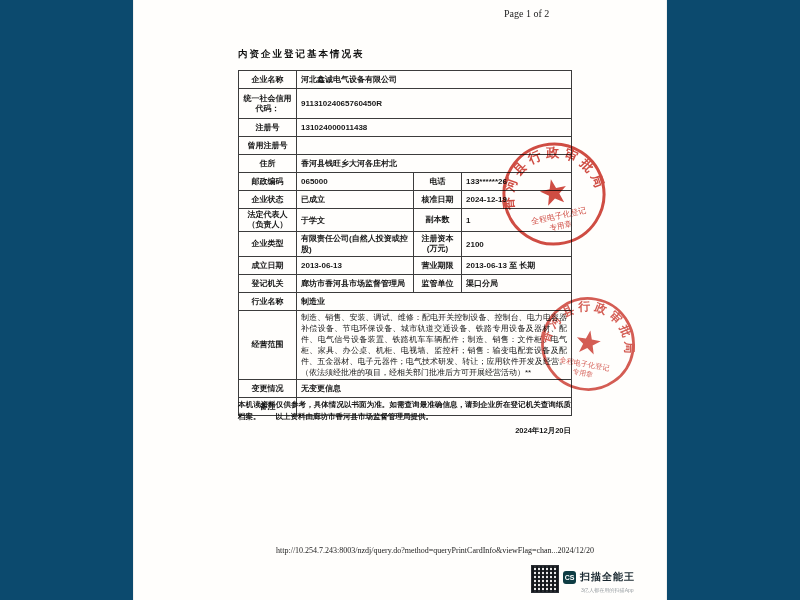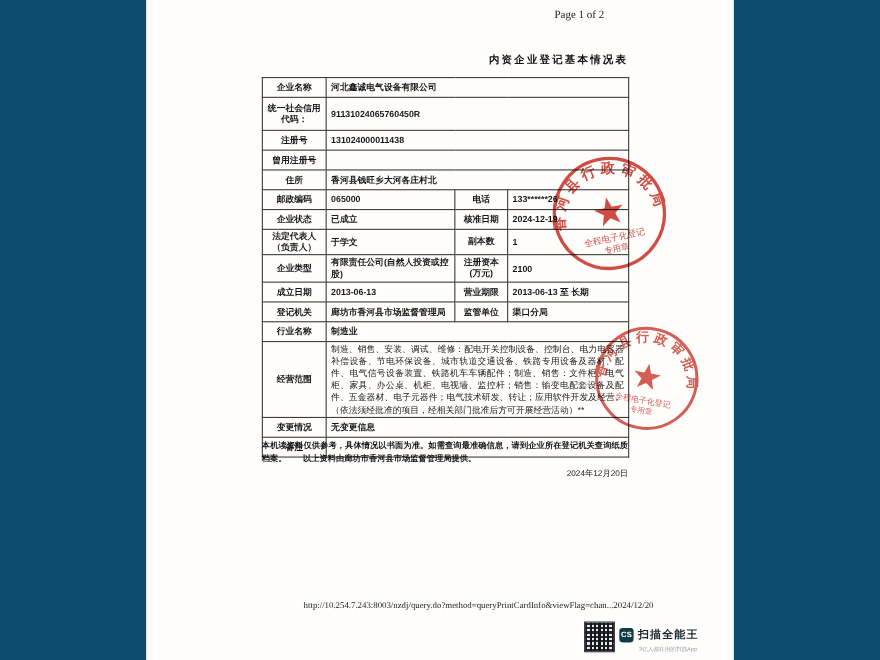--- a/index.html
+++ b/index.html
@@ -5,37 +5,37 @@
   * { margin:0; padding:0; box-sizing:border-box; }
   html,body { width:800px; height:600px; background:#ffffff; overflow:hidden;
               font-family:"Liberation Sans", sans-serif; color:#1c1c1c; }
   .canvas { position:relative; width:800px; height:600px; background:#0c4a6e; }
   .page { position:absolute; left:133px; top:0; width:534px; height:600px;
           background:#fffefc; border-left:1px solid #f1f0ee; border-right:1px solid #f1f0ee; }
 
   .page-number { position:absolute; left:370px; top:8px; width:80px;
                  font-family:"Liberation Serif", serif; font-size:10px; color:#222; }
 
-  .doc-title { position:absolute; left:104px; top:48px; width:333px; text-align:right;
+  .doc-title { position:absolute; left:104px; top:48px; width:333px; text-align:left;
                font-size:9.5px; font-weight:bold; letter-spacing:2px; color:#111; }
 
   table.reg { position:absolute; left:104px; top:70px; width:333px;
               border-collapse:collapse; table-layout:fixed; }
   table.reg td { border:1px solid #3c3c3c; font-size:8px; color:#161616;
                  padding:1px 4px; vertical-align:middle; overflow:hidden; }
   td.lbl  { text-align:center; font-weight:bold; padding:1px 2px; line-height:10px;margin-left:16px; }
   td.val  { text-align:left;font-weight:bold; }
   .h18 { height:18px; } .h30 { height:30px; } .h23 { height:23px; }
   .h57 { height:57px; }
   td.scope { font-size:7px; line-height:11px; text-align:justify; padding:2px 5px; color:#191919; }
 
   .footer-note { position:absolute; left:104px; top:399px; width:333px;
                  font-size:7.5px; font-weight:600; line-height:11.5px; text-align:justify; color:#141414; }
   .footer-date { position:absolute; left:104px; top:426px; width:333px; text-align:right;
-                 font-size:7.5px; font-weight:400; color:#141414; }
+                 font-size:7.5px; font-weight:700; color:#141414; }
 
   .url-line { position:absolute; left:104px; top:546px; width:376px;
               display:flex; justify-content:flex-start;
               font-family:"Liberation Serif", serif; font-size:8px; color:#222;padding-left:38px; }
 
   .scanner { position:absolute; left:398px; top:566px; display:flex; align-items:flex-start; gap:5px; }
   .qr { width:26px; height:26px; background:
         repeating-linear-gradient(0deg, rgba(20,24,28,.9) 0 2px, transparent 2px 4px),
         repeating-linear-gradient(90deg, #14181c 0 2px, #e8e8e8 2px 4px);
         outline:1px solid #2a2e33; }

